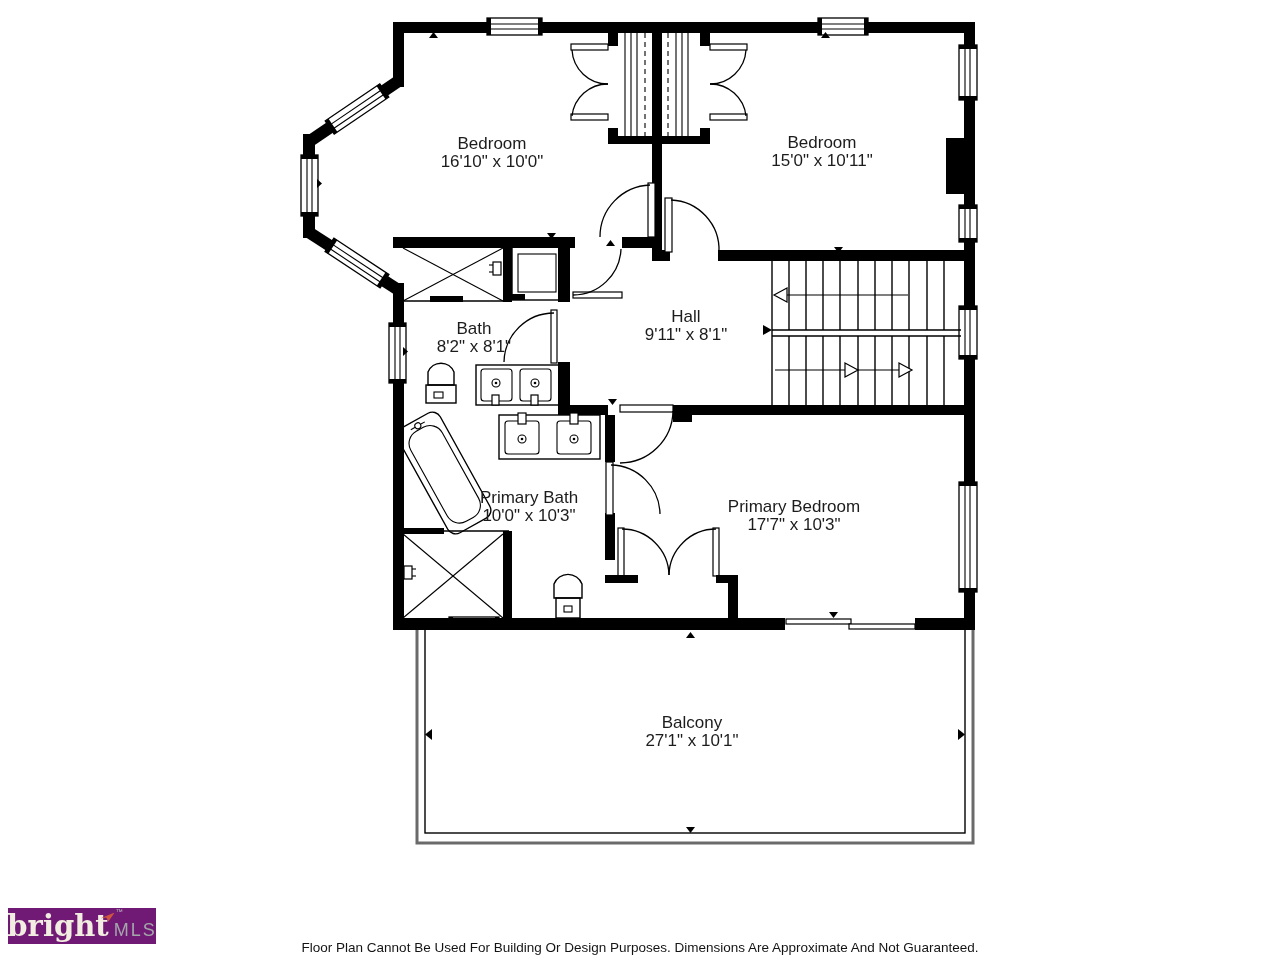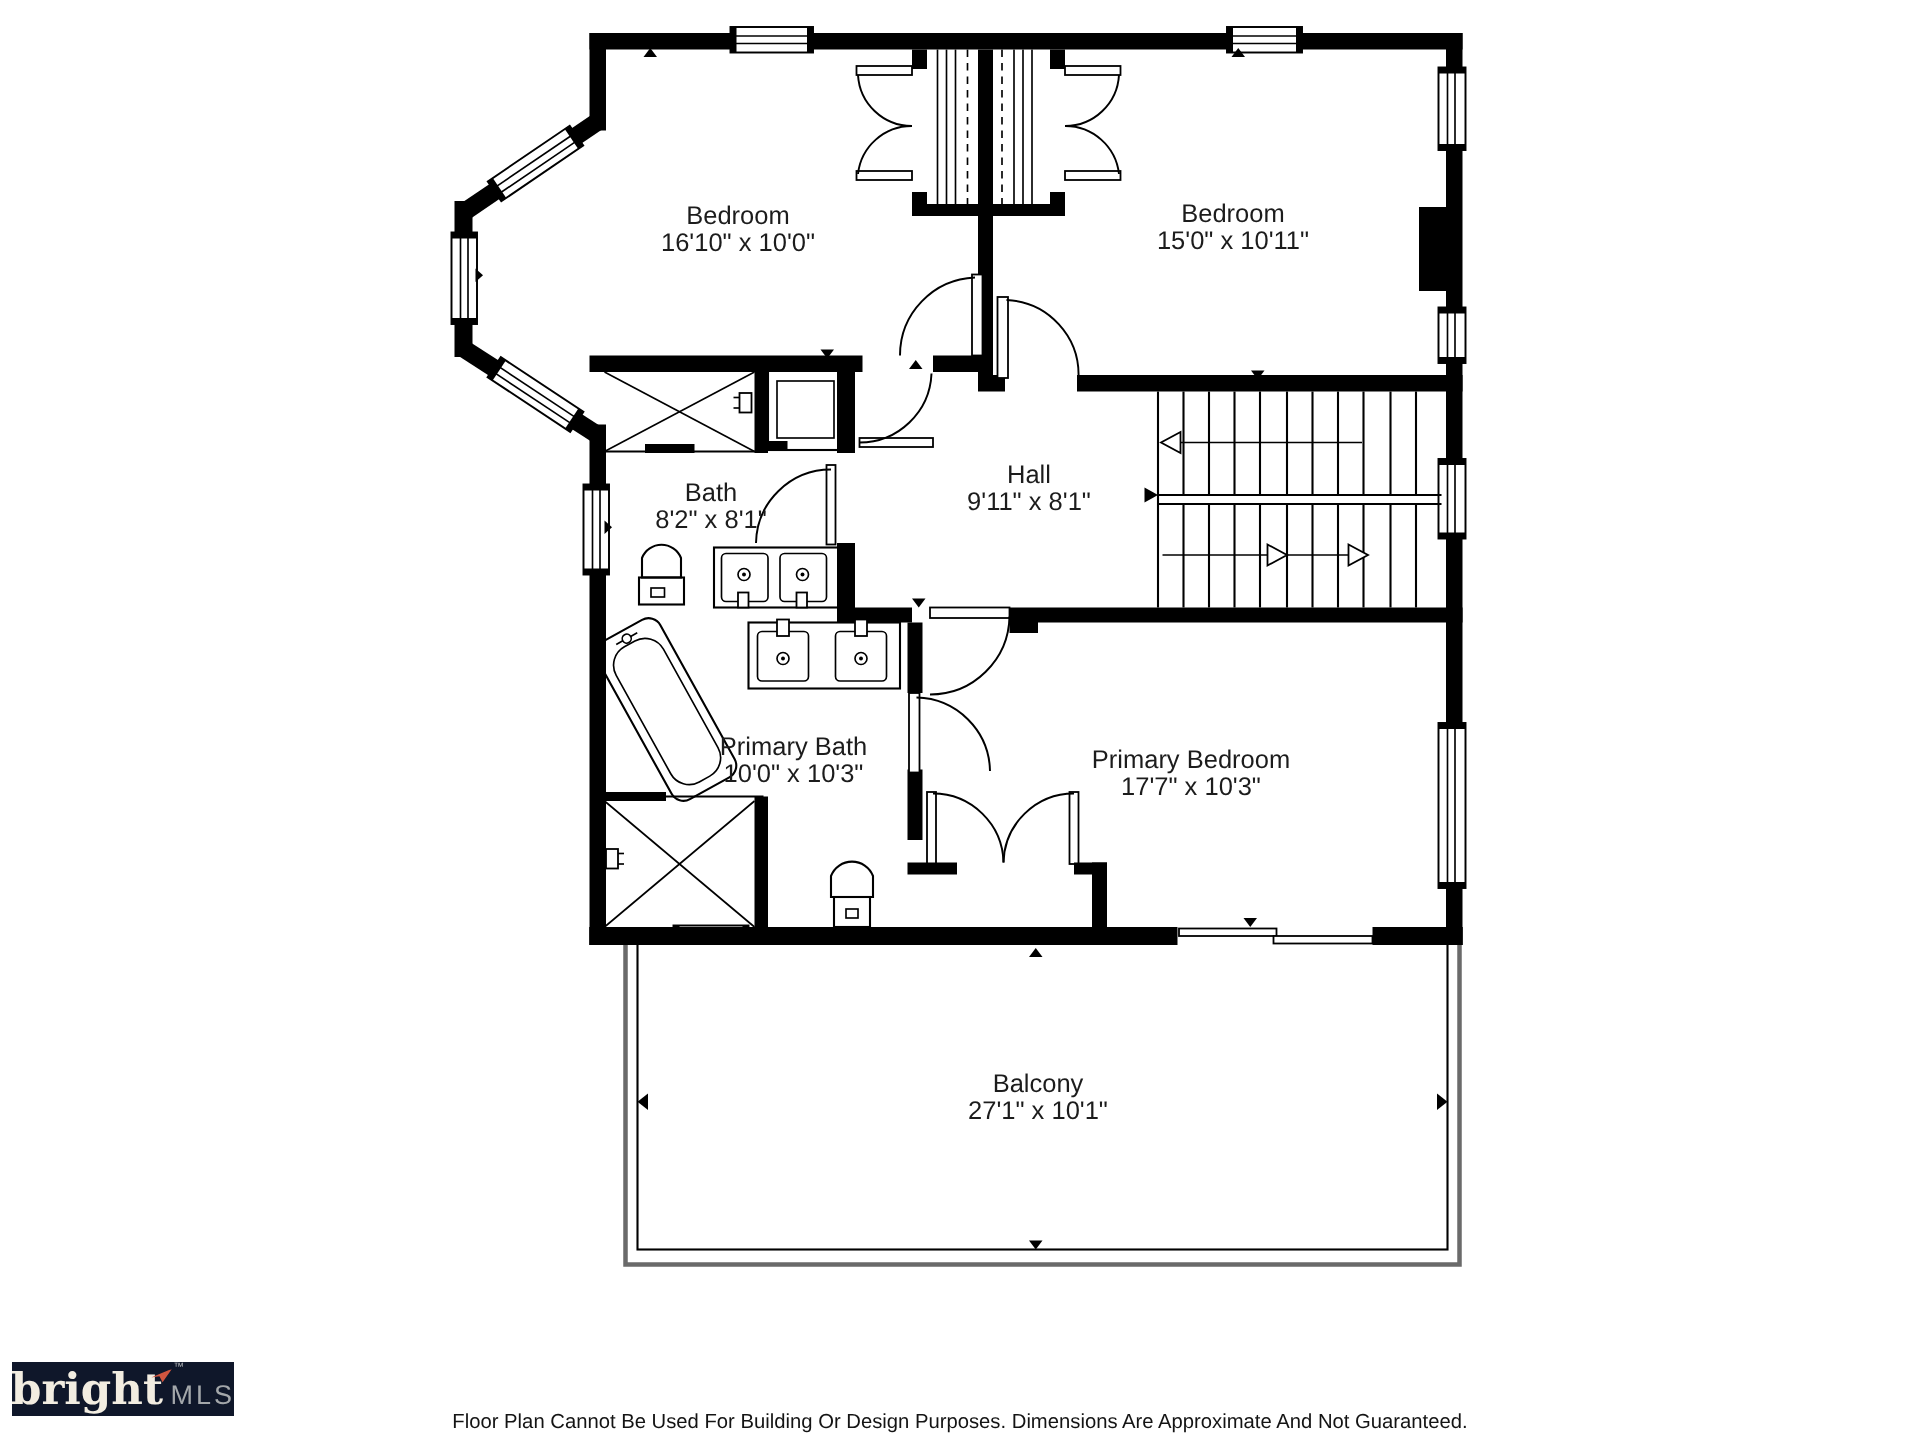--- a/index.html
+++ b/index.html
@@ -11,21 +11,21 @@
   .wall{fill:#000;}
   .thin{stroke:#000;stroke-width:1.4;fill:none;}
   .thin2{stroke:#000;stroke-width:1.1;fill:none;}
   .door{stroke:#000;stroke-width:1.3;fill:none;}
   .leaf{fill:#fff;stroke:#000;stroke-width:1.2;}
   .winbox{fill:#fff;stroke:#000;stroke-width:1.3;}
   .marker{fill:#000;}
   .openhead{fill:#fff;stroke:#000;stroke-width:1.2;}
   .footer{position:absolute;left:50%;top:940px;transform:translateX(-50%);
           font-size:13.5px;color:#141414;white-space:nowrap;}
-  .logo{position:absolute;left:8px;top:908px;width:148px;height:36px;background:#0f172a;
+  .logo{position:absolute;left:8px;top:908px;width:148px;height:36px;background:#701a75;
         display:flex;align-items:center;justify-content:center;}
   .logo-inner{position:relative;color:#f2ede1;font-family:"DejaVu Serif", serif;
         font-size:29px;font-weight:bold;line-height:1;}
   .logo-mls{font-family:"Liberation Sans", sans-serif;font-weight:400;color:#a3a7aa;
         font-size:18px;letter-spacing:2px;margin-left:5px;}
   .logo-tm{position:absolute;top:-4px;right:34px;font-family:"Liberation Sans",sans-serif;
         font-size:7px;color:#b9bcbe;font-weight:400;}
   .logo-arrow{position:absolute;top:1px;right:42px;width:14px;height:9px;background:#d0553f;
         clip-path:polygon(0 65%, 100% 0, 55% 100%, 40% 55%);}
 </style>

